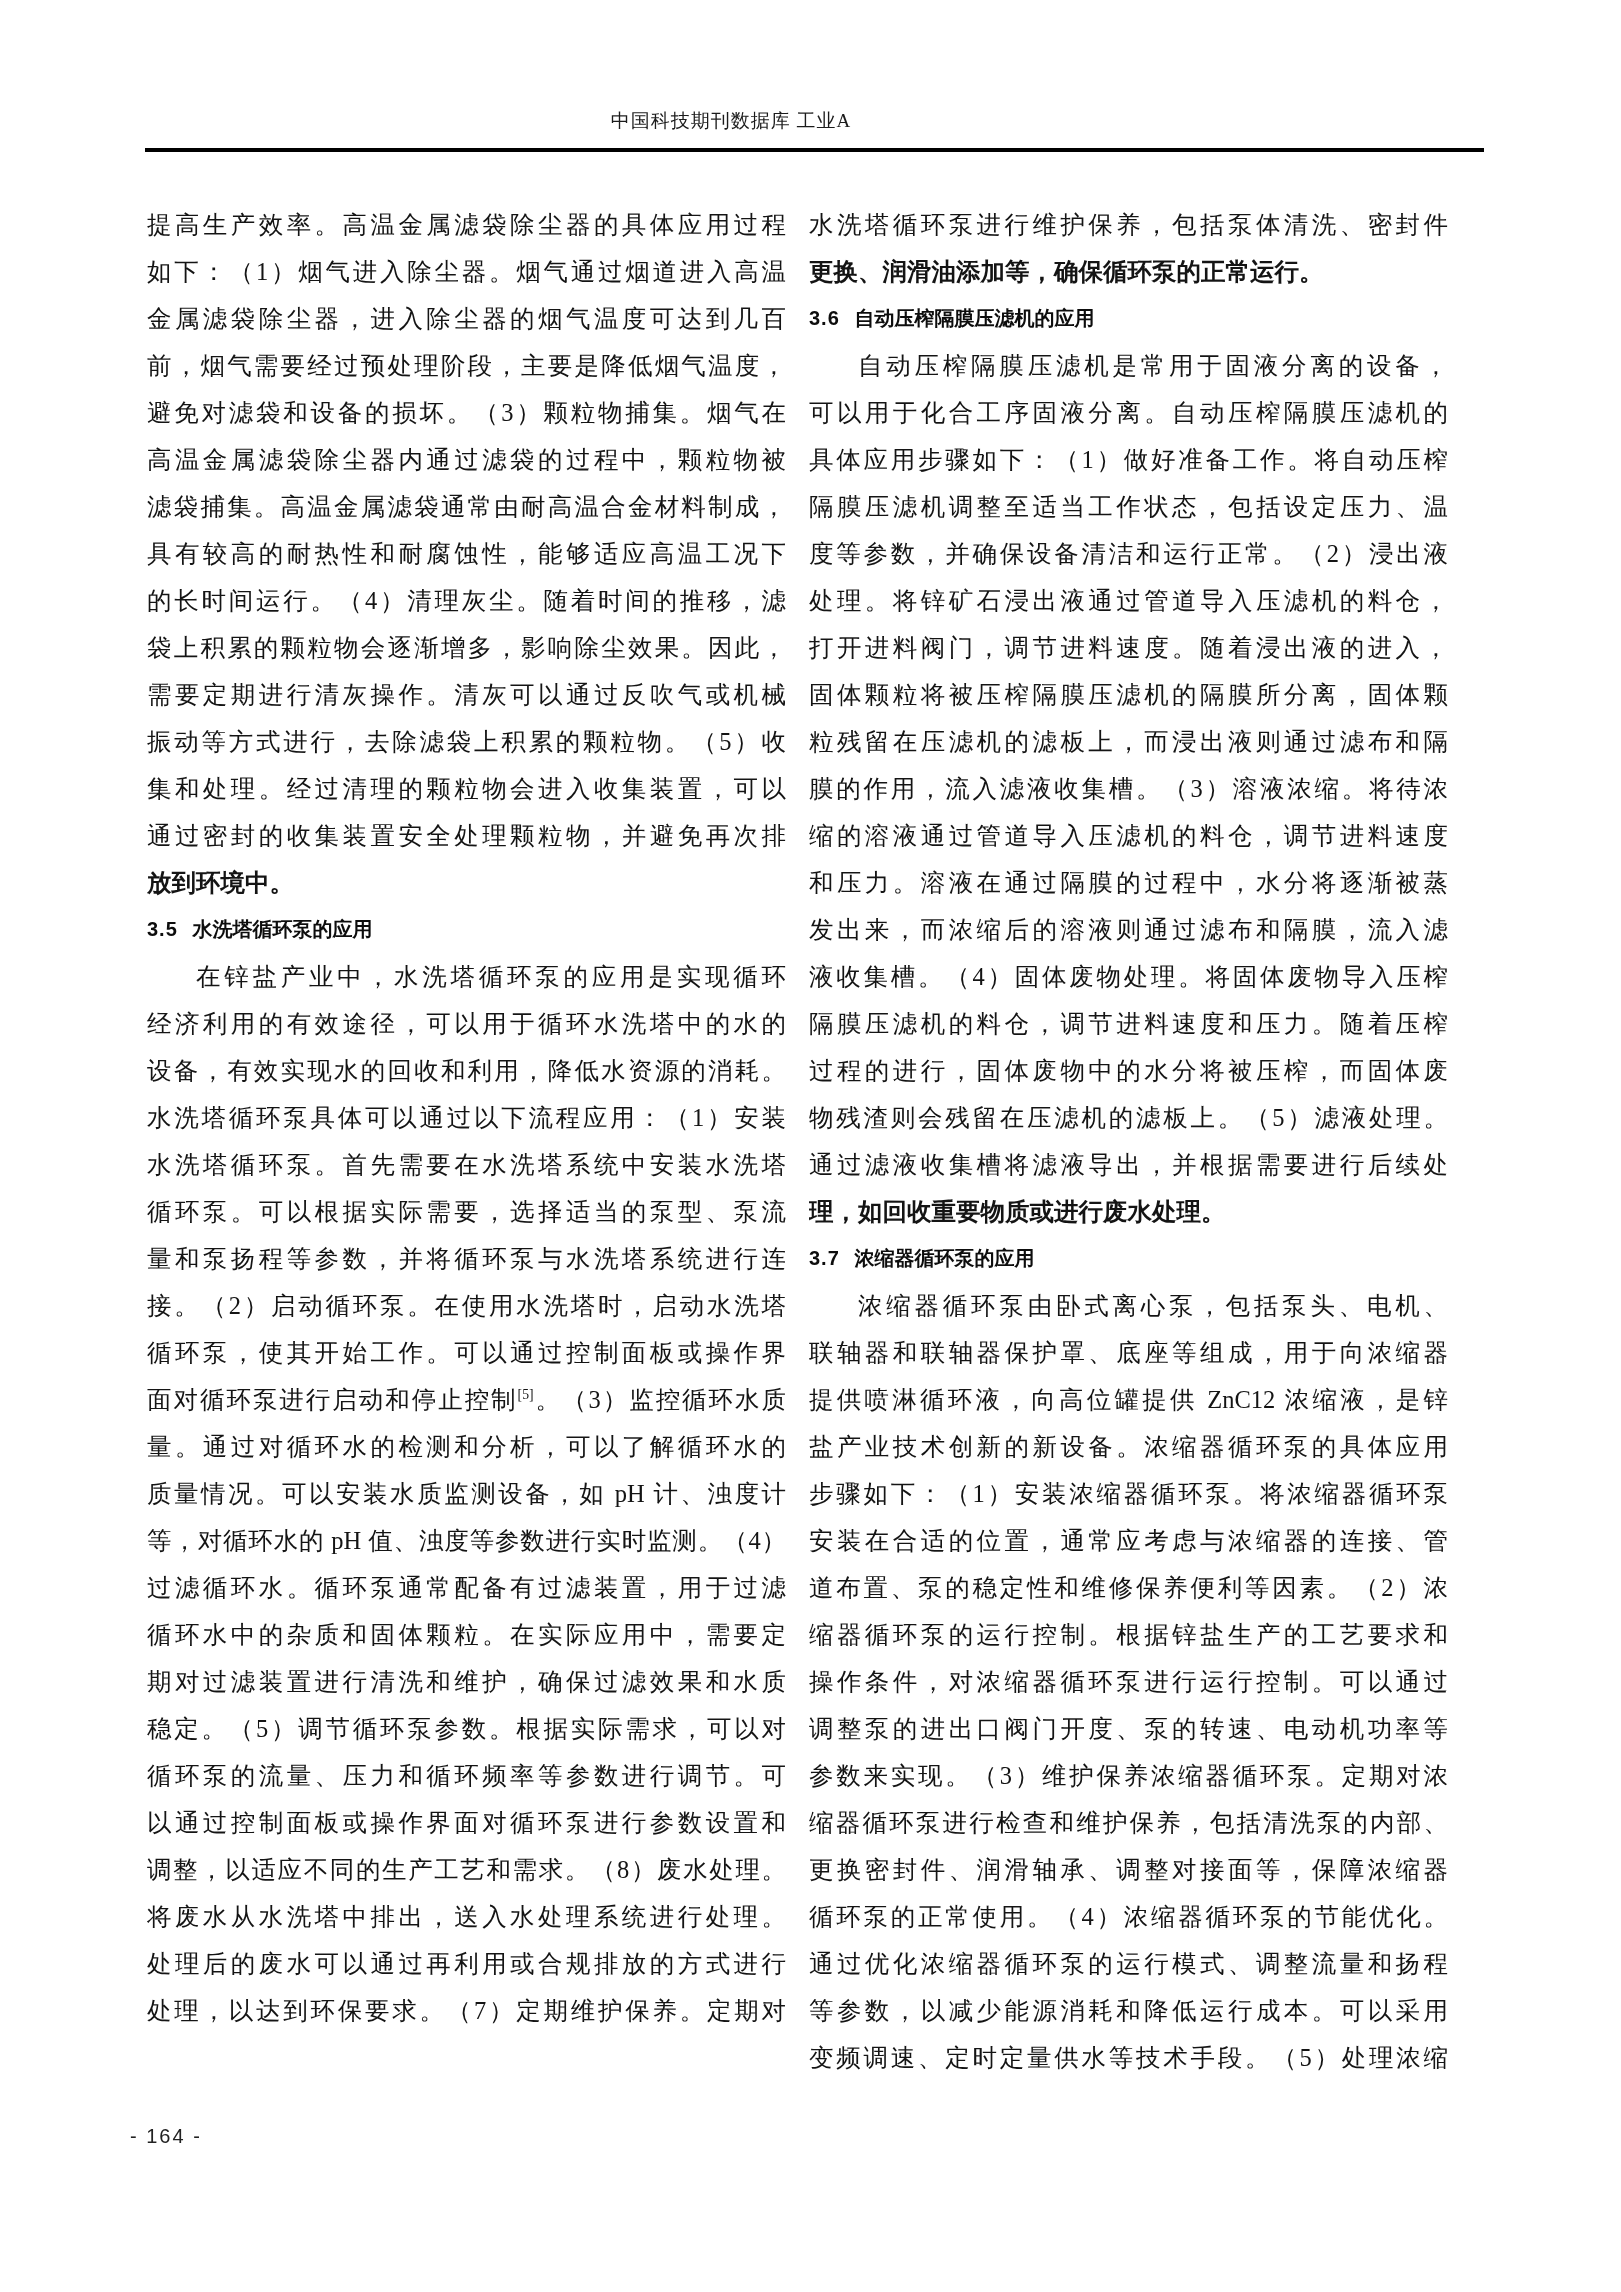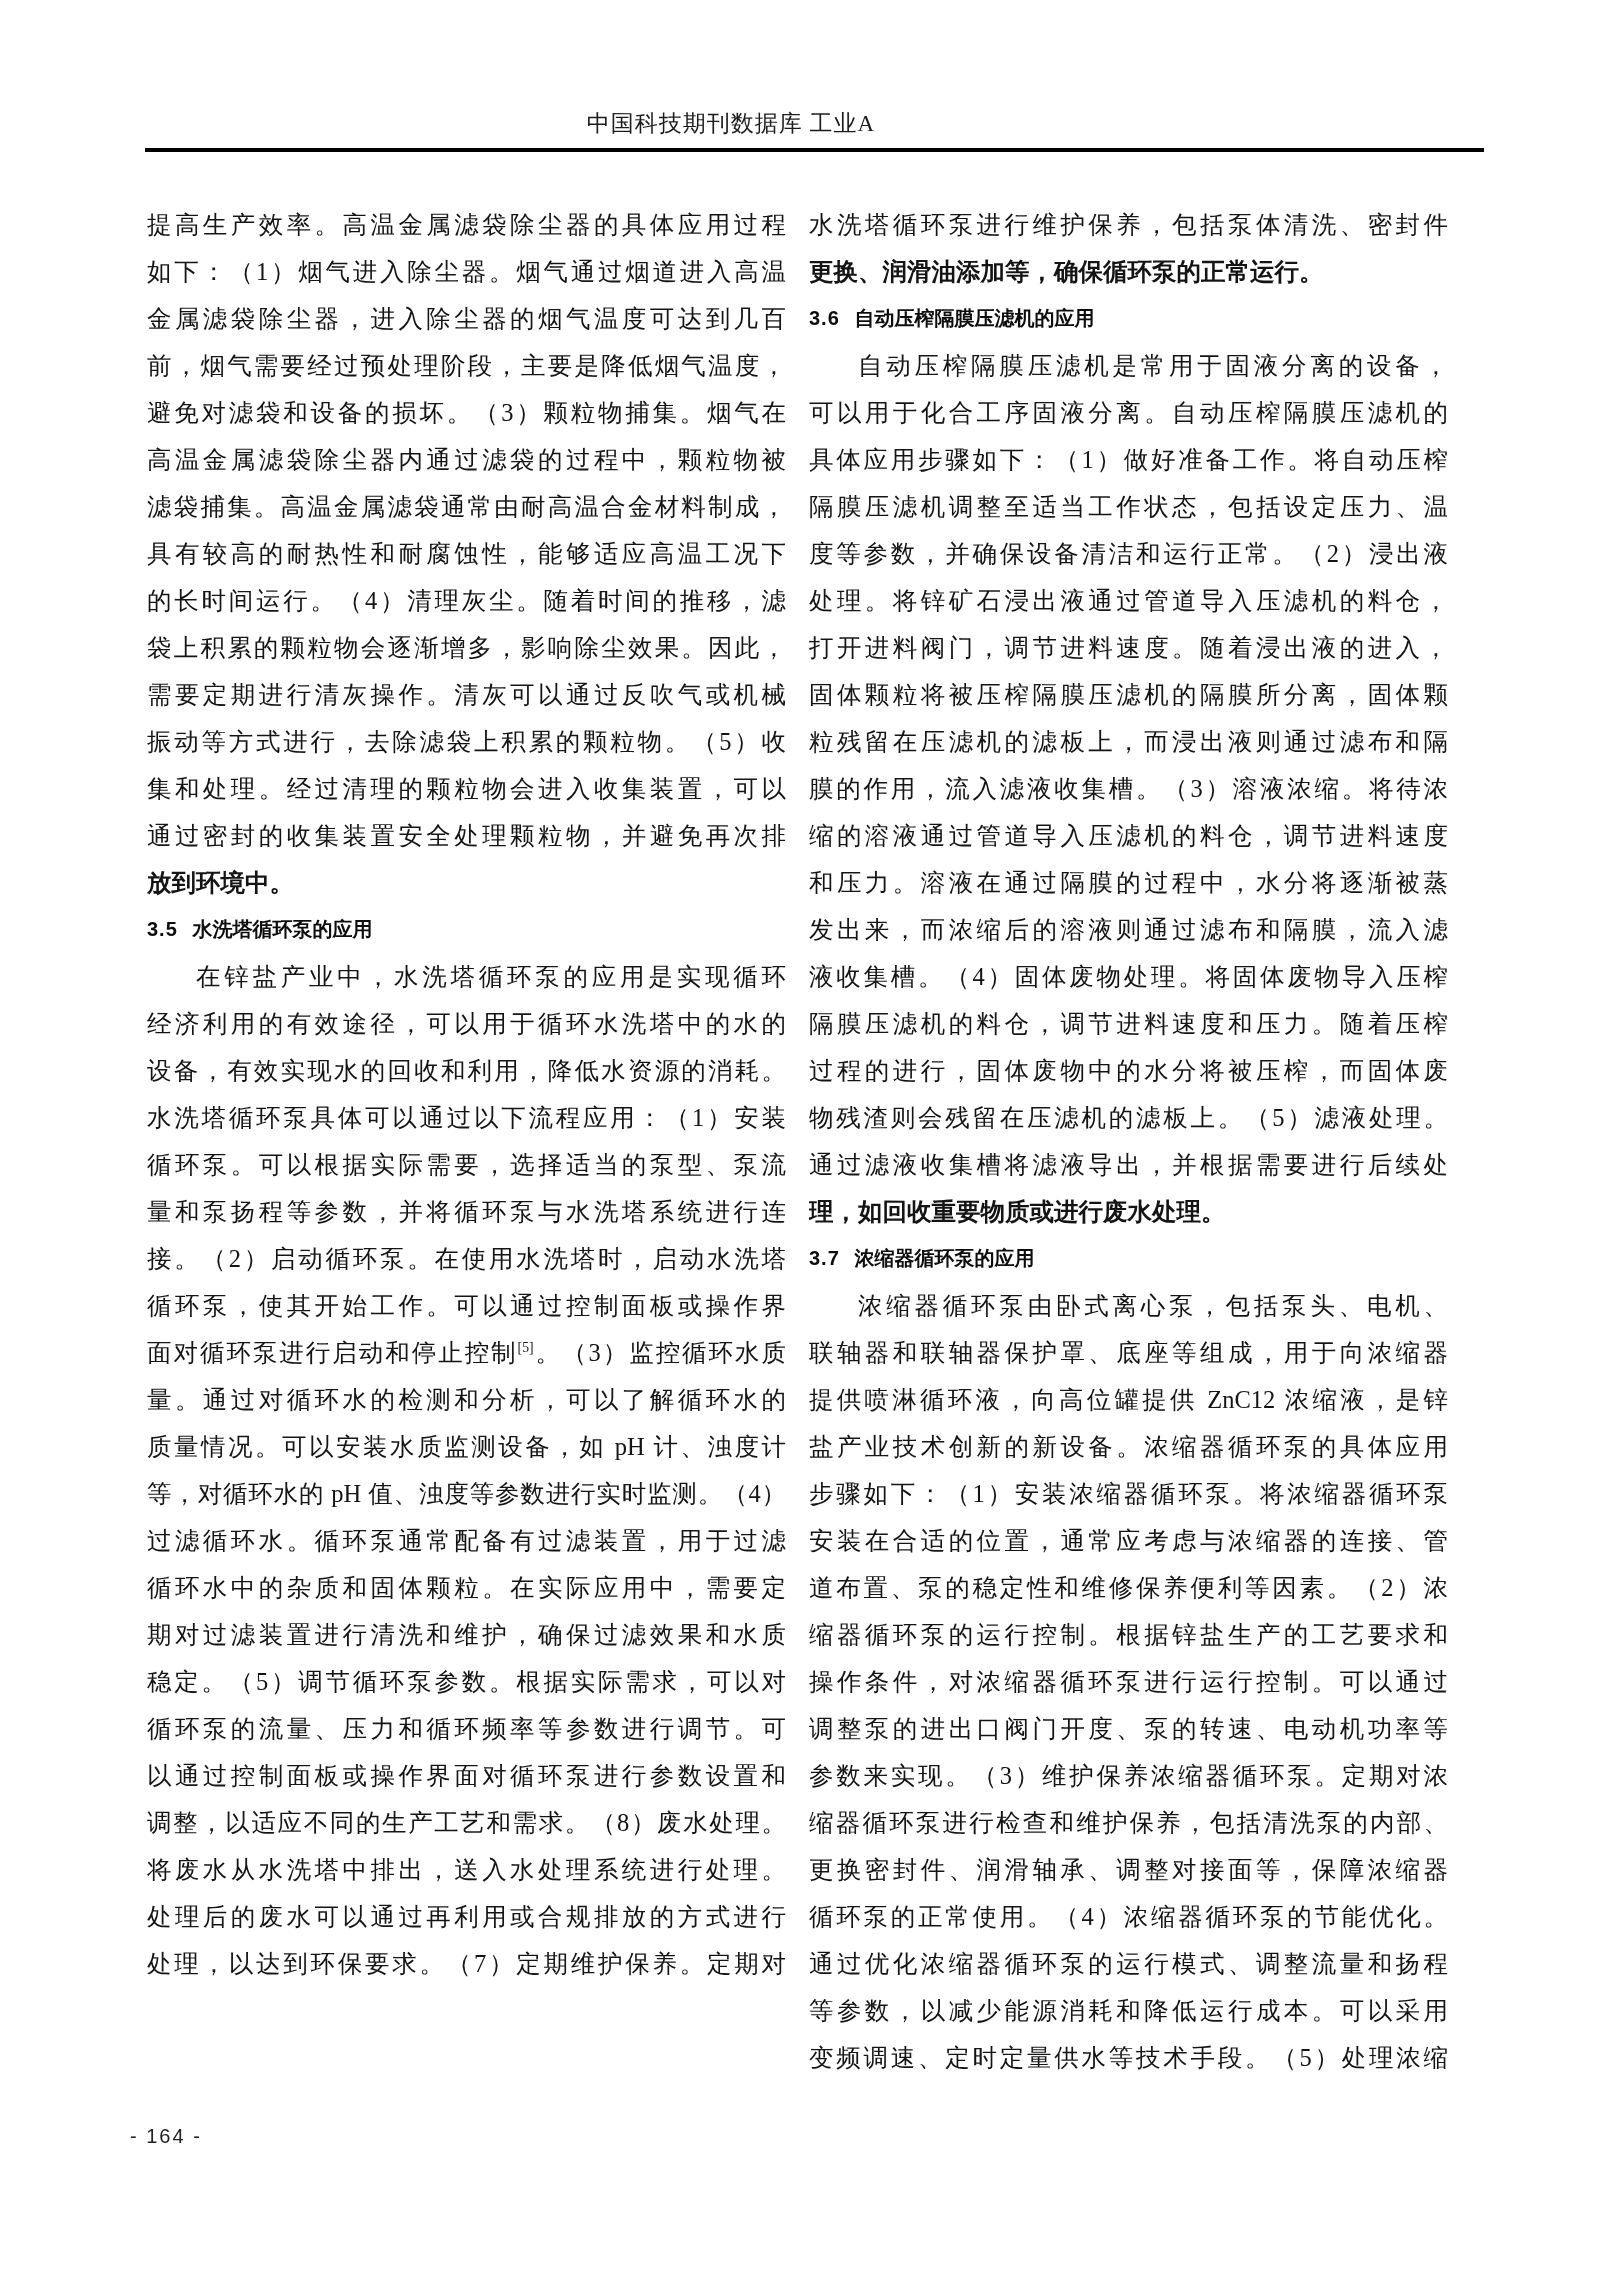--- a/index.html
+++ b/index.html
@@ -6,21 +6,21 @@
   body {
     width: 1621px; height: 2293px;
     background: #ffffff;
     position: relative;
     font-family: "Liberation Serif", serif;
     color: #141414;
     overflow: hidden;
   }
   .header-title {
     position: absolute; top: 108px; left: 0; width: 1462px;
-    text-align: center; font-size: 23px; letter-spacing: 1px;
+    text-align: center; font-size: 19px; letter-spacing: 1px;
     color: #1b1b1b;
   }
   .header-rule {
     position: absolute; top: 148px; left: 145px;
     width: 1339px; height: 3.9px; background: #000;
   }
   .column { position: absolute; top: 201px; width: 639px; }
   .col-left  { left: 147px; }
   .col-right { left: 809px; }
   .line {
@@ -67,20 +67,21 @@
     <div class="line">需要定期进行清灰操作。清灰可以通过反吹气或机械</div>
     <div class="line">振动等方式进行，去除滤袋上积累的颗粒物。（5）收</div>
     <div class="line">集和处理。经过清理的颗粒物会进入收集装置，可以</div>
     <div class="line">通过密封的收集装置安全处理颗粒物，并避免再次排</div>
     <div class="line para-end">放到环境中。</div>
     <div class="heading"><span class="num">3.5</span><span>水洗塔循环泵的应用</span></div>
     <div class="line indent">在锌盐产业中，水洗塔循环泵的应用是实现循环</div>
     <div class="line">经济利用的有效途径，可以用于循环水洗塔中的水的</div>
     <div class="line">设备，有效实现水的回收和利用，降低水资源的消耗。</div>
     <div class="line">水洗塔循环泵具体可以通过以下流程应用：（1）安装</div>
+    <div class="line">水洗塔循环泵。首先需要在水洗塔系统中安装水洗塔</div>
     <div class="line">循环泵。可以根据实际需要，选择适当的泵型、泵流</div>
     <div class="line">量和泵扬程等参数，并将循环泵与水洗塔系统进行连</div>
     <div class="line">接。（2）启动循环泵。在使用水洗塔时，启动水洗塔</div>
     <div class="line">循环泵，使其开始工作。可以通过控制面板或操作界</div>
     <div class="line">面对循环泵进行启动和停止控制<sup>[5]</sup>。（3）监控循环水质</div>
     <div class="line">量。通过对循环水的检测和分析，可以了解循环水的</div>
     <div class="line">质量情况。可以安装水质监测设备，如 pH 计、浊度计</div>
     <div class="line">等，对循环水的 pH 值、浊度等参数进行实时监测。（4）</div>
     <div class="line">过滤循环水。循环泵通常配备有过滤装置，用于过滤</div>
     <div class="line">循环水中的杂质和固体颗粒。在实际应用中，需要定</div>

